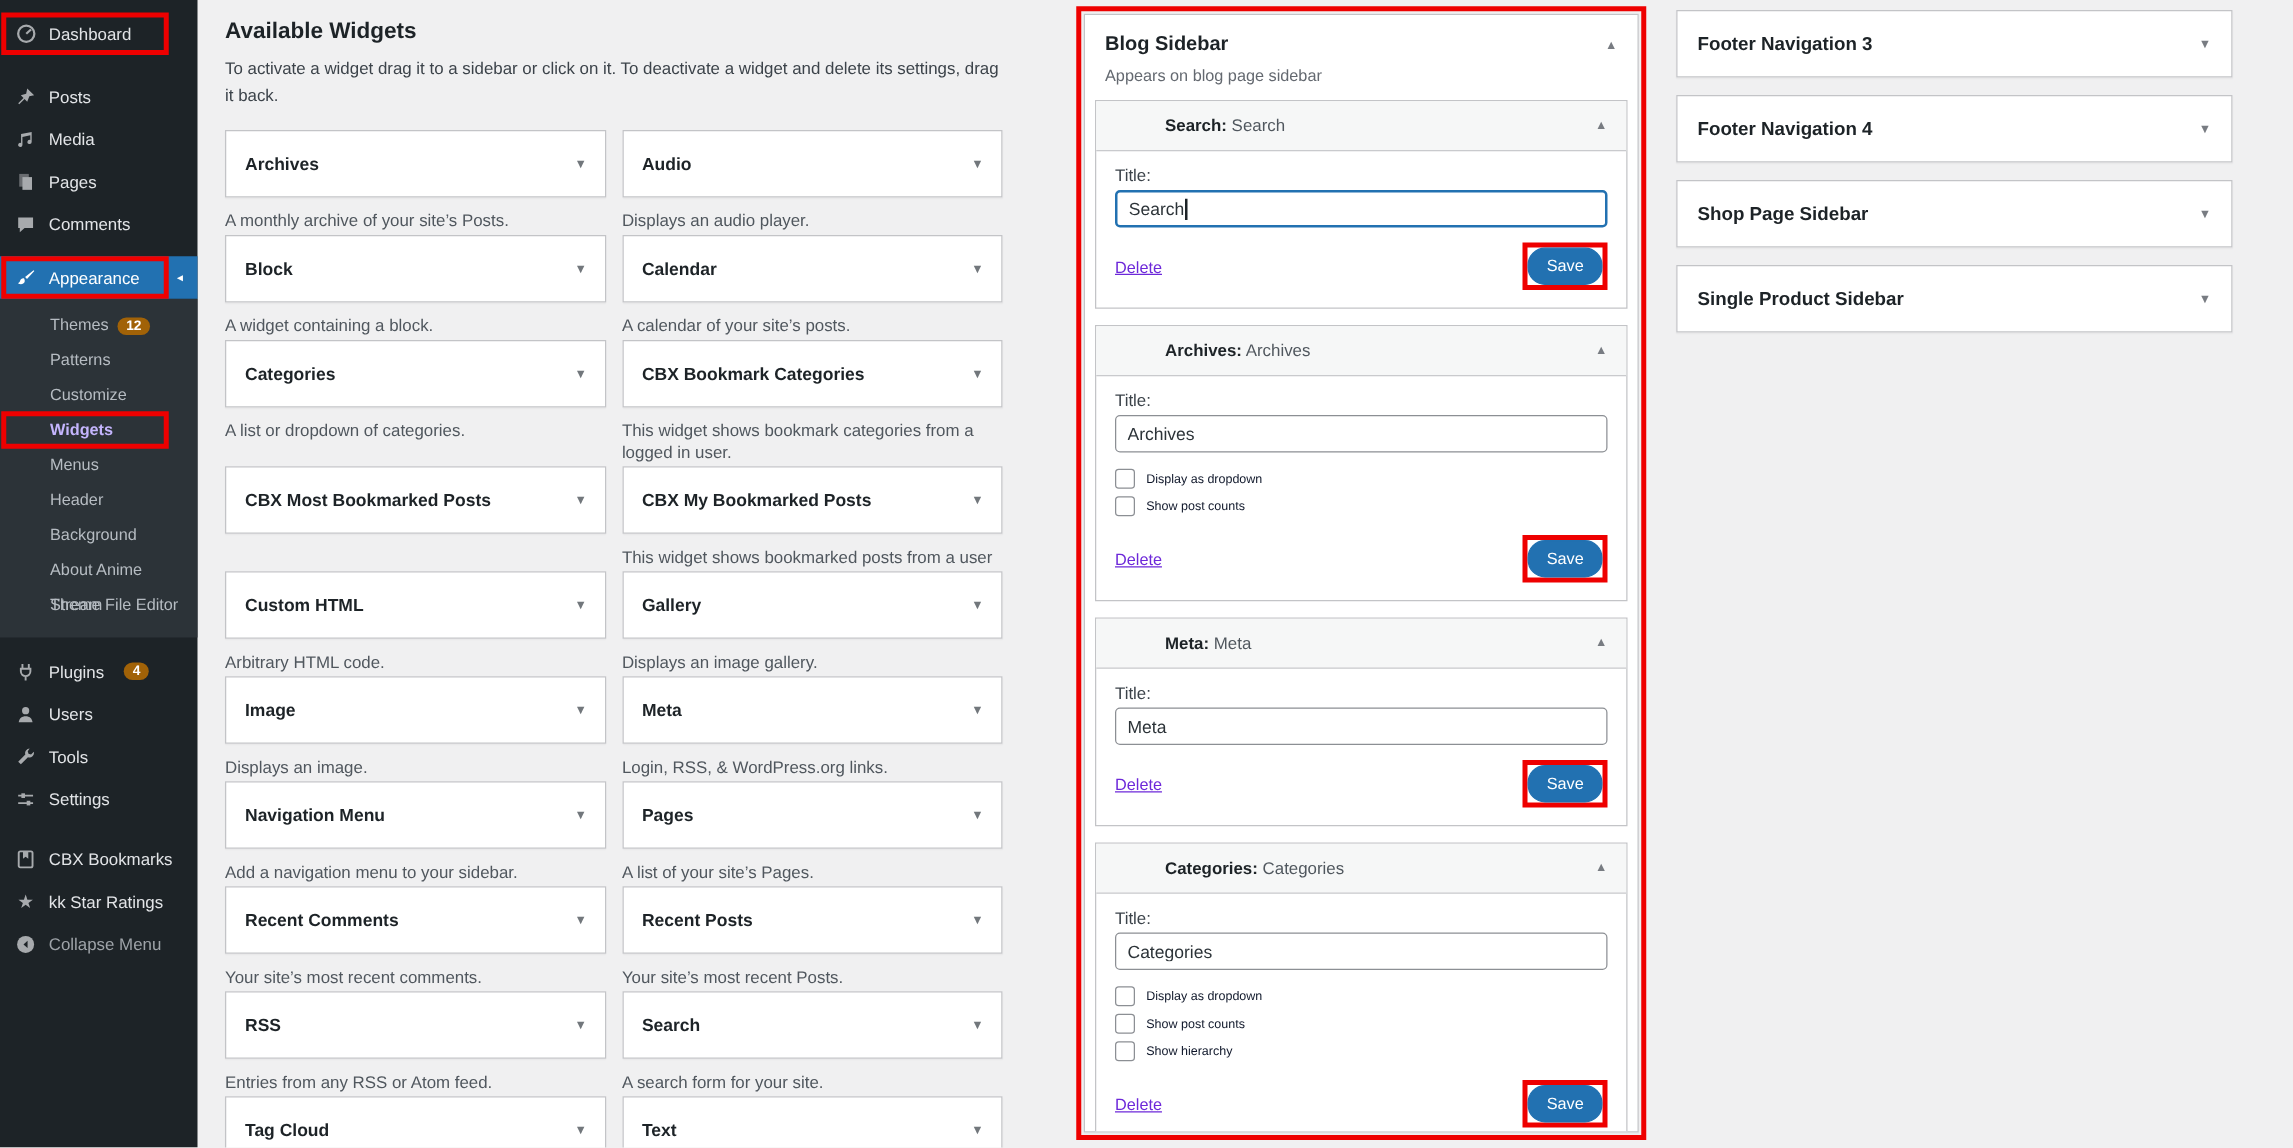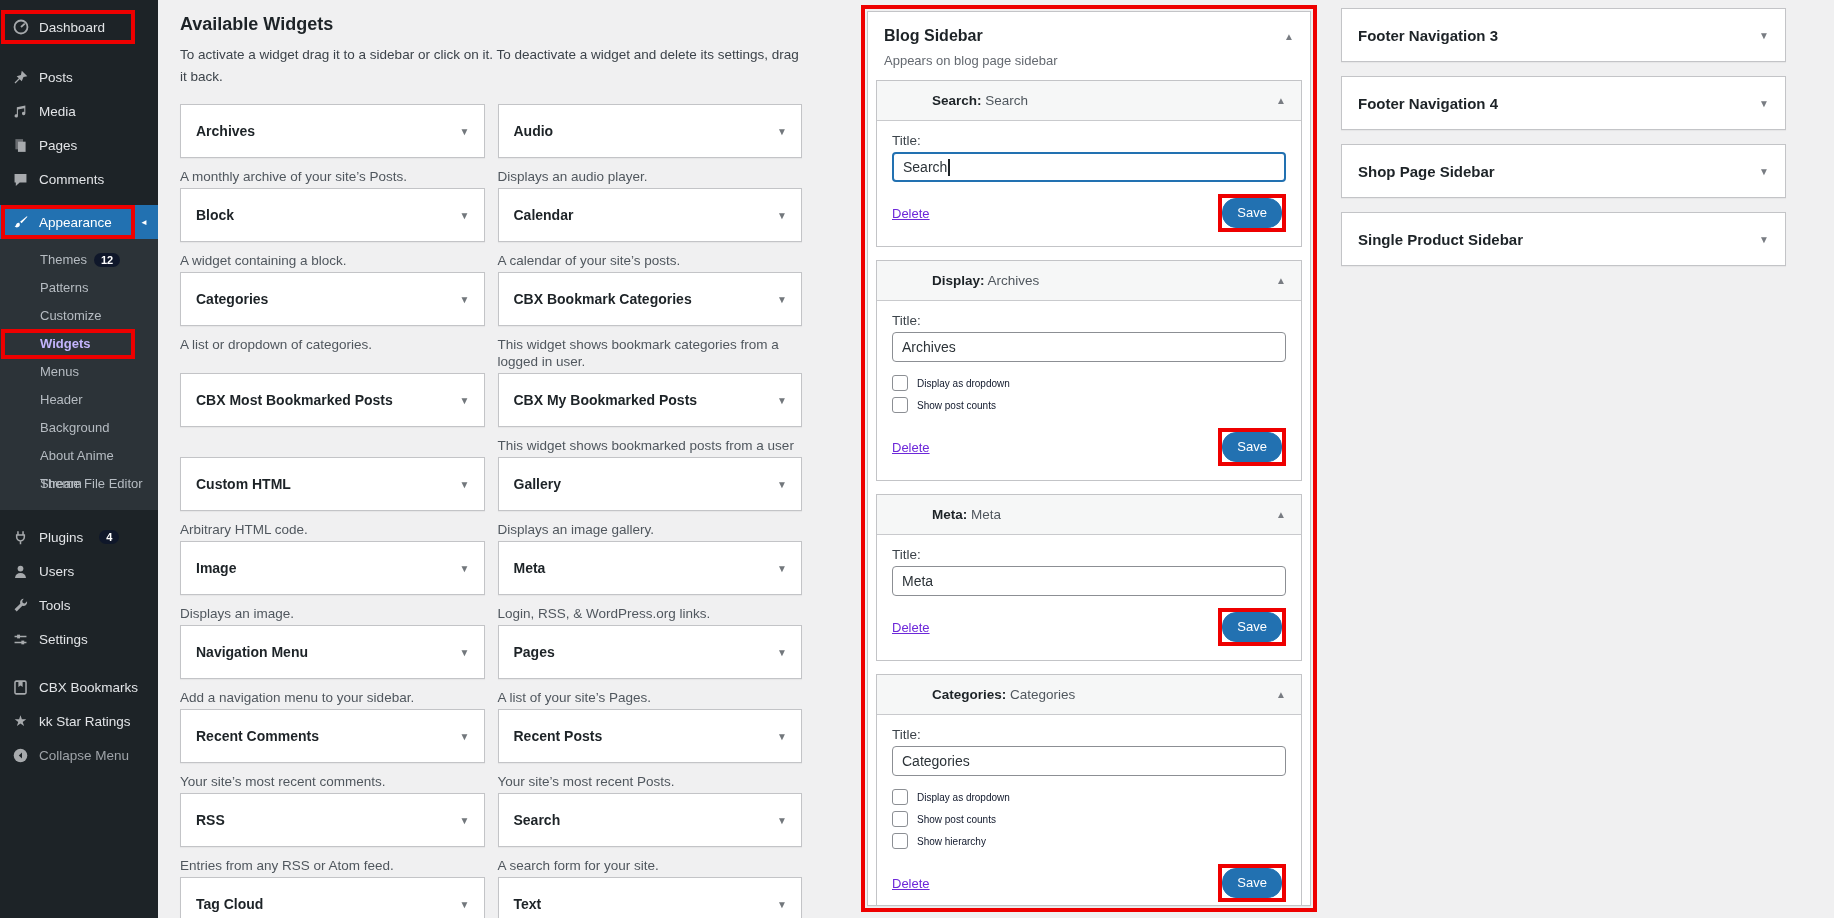--- a/index.html
+++ b/index.html
@@ -12,21 +12,21 @@
   .mi { position:relative; height:34px; display:flex; align-items:center; gap:9px; padding:0 10px 0 11px; font-size:13.5px; cursor:pointer; }
   .mi .ic { width:19px; height:19px; display:flex; align-items:center; justify-content:center; color:#a7aaad; flex:0 0 19px; font-size:15px; }
   .mi.first { margin-top:10px; }
   .mi.gap16 { margin-top:16px; }
   .mi.gap10 { margin-top:10px; }
   .mi.gap14 { margin-top:14px; }
   .mi.active { background:#2271b1; color:#fff; margin-top:9px; }
   .mi.active .ic { color:#fff; }
   .mi.dim { color:#9ea3a8; }
   .mi .arrow-left { margin-left:auto; font-size:8px; color:#fff; }
-  .badge { background:#0f172a; color:#fff; border-radius:9px; font-size:11px; font-weight:bold; padding:1px 7px; margin-left:7px; }
+  .badge { background:#a16207; color:#fff; border-radius:9px; font-size:11px; font-weight:bold; padding:1px 7px; margin-left:7px; }
   .submenu { background:#2c3338; padding:7px 0 12px; }
   .smi { position:relative; height:28px; line-height:28px; padding-left:40px; font-size:13px; color:#b6bcc2; cursor:pointer; }
   .smi.current { color:#c4b5fd; font-weight:bold; }
   .annot::after { content:""; position:absolute; left:1px; right:23px; top:0; bottom:0; border:4px solid #ee0000; pointer-events:none; }
   .smi.annot::after { top:-1px; bottom:-1px; }
 
   
   .col-available { position:absolute; left:180px; top:0; width:622px; }
   .col-available h2 { margin-top:14px; font-size:18px; font-weight:bold; color:#1d2327; }
   .col-available .intro { margin-top:9px; margin-bottom:16px; font-size:13.5px; line-height:22px; color:#3c434a; }
@@ -389,21 +389,21 @@
             </div>
             <div class="actions">
               <a class="del">Delete</a>
               <span class="save-annot"><button class="save">Save</button></span>
             </div>
           </div>
         </div>
 
         <div class="wbox">
           <div class="wtop">
-            <span class="wtitle"><b>Display:</b> <span class="inst">Archives</span></span>
+            <span class="wtitle"><b>Archives:</b> <span class="inst">Archives</span></span>
             <span class="ptri tri-up"></span>
           </div>
           <div class="wbody">
             <label class="flabel">Title:</label>
             <input class="tinput" type="text" value="Archives" style="">
             <div class="cbgroup">
               <label class="cbrow">
                 <span class="cb"></span>
                 <span class="cbl">Display as dropdown</span>
               </label>

